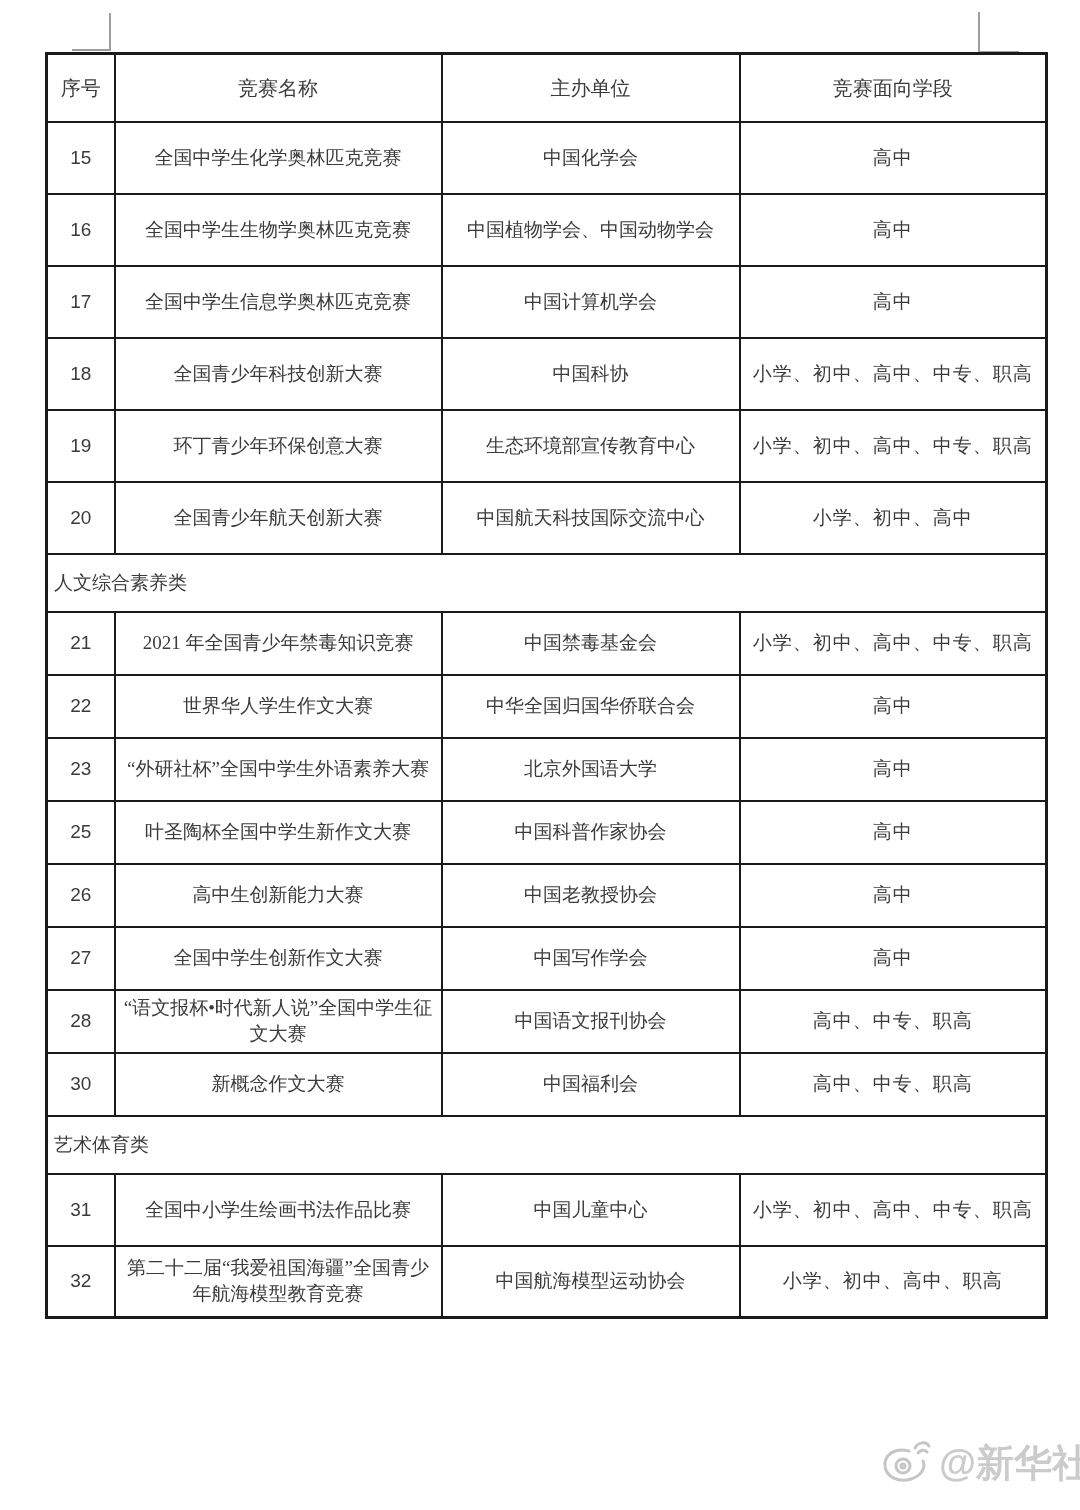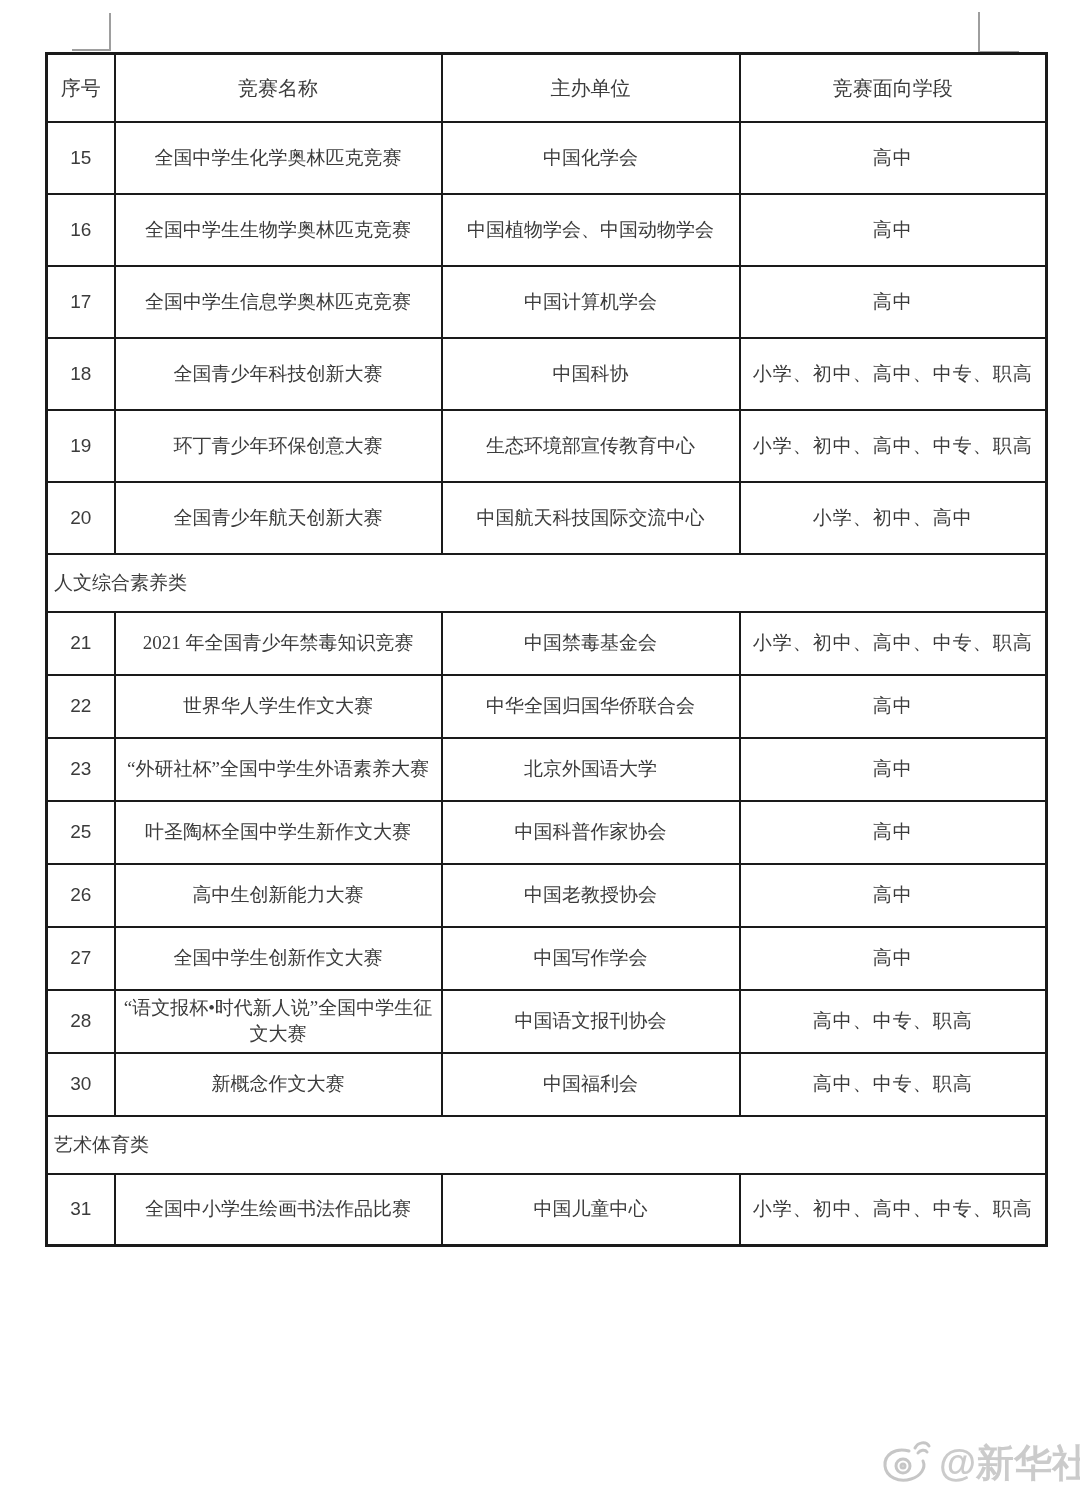--- a/index.html
+++ b/index.html
@@ -178,20 +178,26 @@
         </tr>
         <tr class="section-row">
           <td colspan="4" class="section-cell">艺术体育类</td>
         </tr>
         <tr class="data-row tall">
           <td class="cell-no">31</td>
           <td class="cell-name">全国中小学生绘画书法作品比赛</td>
           <td class="cell-org">中国儿童中心</td>
           <td class="cell-stages">小学、初中、高中、中专、职高</td>
         </tr>
+        <tr class="data-row tall">
+          <td class="cell-no">32</td>
+          <td class="cell-name">第二十二届“我爱祖国海疆”全国青少年航海模型教育竞赛</td>
+          <td class="cell-org">中国航海模型运动协会</td>
+          <td class="cell-stages">小学、初中、高中、职高</td>
+        </tr>
       </tbody>
   </table>
 
   <div class="watermark">
     <svg width="58" height="56" viewBox="0 0 58 56" aria-hidden="true">
       <g fill="none" stroke="rgba(168,168,168,0.65)" stroke-width="3" stroke-linecap="round">
         <path d="M31 16 C 17 12, 6 20, 7 31 C 8 42, 21 48, 33 44 C 43 41, 48 33, 45 26"></path>
         <circle cx="25" cy="31" r="7"></circle>
         <circle cx="25" cy="31" r="2"></circle>
         <path d="M37 13 c 3 -6, 11 -7, 14 -2"></path>

